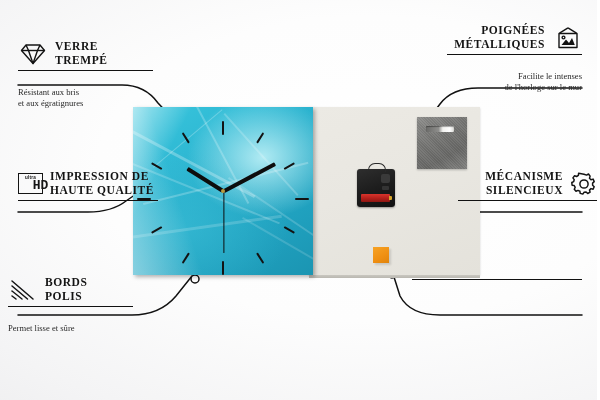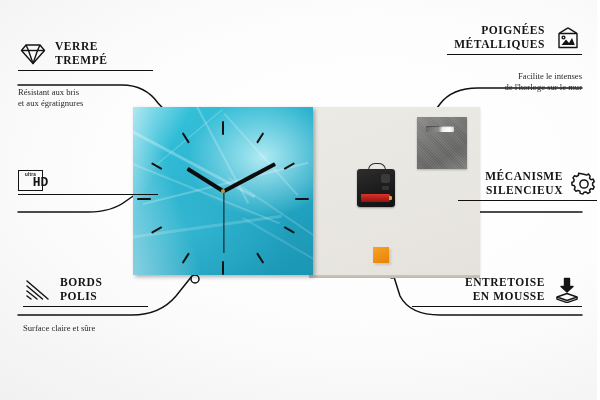--- a/index.html
+++ b/index.html
@@ -218,39 +218,41 @@
     <div class="co-sub">Résistant aux bris
 et aux égratignures</div>
   </div>
 
   <div class="callout left" style="left:18px;top:170px;width:140px;">
     <div class="co-head">
       <div class="hdbox">
         <div class="hd-ultra">ultra</div>
         <div class="hd-hd">HD</div>
       </div>
-    </div>
-    <div class="co-rule"></div>
-  </div>
-
-  <div class="callout left" style="left:23px;top:276px;width:125px;">
+      <div class="co-title">IMPRESSION DE
+HAUTE QUALITÉ</div>
+    </div>
+    <div class="co-rule"></div>
+  </div>
+
+  <div class="callout left" style="left:8px;top:276px;width:125px;">
     <div class="co-head">
       <svg class="ico" width="30" height="24" viewBox="0 0 30 24">
         <g stroke="#141414" stroke-width="1.5" stroke-linecap="round">
           <path d="M4,3 L25,21"></path>
           <path d="M4,8 L19.5,21"></path>
           <path d="M4,13 L14,21"></path>
           <path d="M4,18 L8,21"></path>
         </g>
       </svg>
       <div class="co-title">BORDS
 POLIS</div>
     </div>
     <div class="co-rule"></div>
-    <div class="co-sub">Surface claire et sûre</div>
+    <div class="co-sub">Permet lisse et sûre</div>
   </div>
 
   <div class="callout right" style="left:447px;top:24px;width:135px;">
     <div class="co-head right">
       <div class="co-title">POIGNÉES
 MÉTALLIQUES</div>
       <svg class="ico" width="30" height="24" viewBox="0 0 30 24">
         <g fill="none" stroke="#141414" stroke-width="1.4" stroke-linejoin="round">
           <rect x="7" y="7.5" width="18" height="14"></rect>
           <path d="M16,1.8 L7.5,7.2 M16,1.8 L24.5,7.2"></path>
@@ -272,27 +274,16 @@
         <g fill="none" stroke="#141414" stroke-width="1.5" stroke-linejoin="round">
           <path d="M14,3.2 l2.6,.9 1.9,-1.1 1.6,2.1 -.6,2.1 1.5,1.5 2.1,-.6 1.1,2.5 -1.6,1.5 0,2.1 1.6,1.5 -1.1,2.5 -2.1,-.6 -1.5,1.5 .6,2.1 -2.4,1.3 -1.6,-1.5 -2.1,.3 -1.2,1.8 -2.6,-.7 -.3,-2.1 -1.9,-.9 -2,.9 -1.7,-2 .9,-2 -1,-1.8 -2.1,-.3 -.3,-2.7 1.9,-.9 .5,-2 -1.3,-1.7 1.7,-2.1 2,.7 1.8,-1.1 .2,-2.1 z"></path>
           <circle cx="14" cy="13" r="4.1"></circle>
         </g>
       </svg>
     </div>
     <div class="co-rule"></div>
   </div>
 
   <div class="callout right" style="left:412px;top:276px;width:170px;">
-    <div class="co-head right">
-      <div class="co-title">ENTRETOISE
-EN MOUSSE</div>
-      <svg class="ico" width="30" height="26" viewBox="0 0 30 26">
-        <g fill="none" stroke="#141414" stroke-width="1.4" stroke-linejoin="round">
-          <path d="M12.5,1.5 L12.5,9.5 L9,9.5 L15,15 L21,9.5 L17.5,9.5 L17.5,1.5 Z" fill="#141414"></path>
-          <path d="M15,16.5 L25,20 L15,23.5 L5,20 Z"></path>
-          <path d="M5,20 L5,22.2 L15,25.6 L25,22.2 L25,20"></path>
-        </g>
-      </svg>
-    </div>
     <div class="co-rule"></div>
   </div>
 
 </div>
 
 </body></html>

